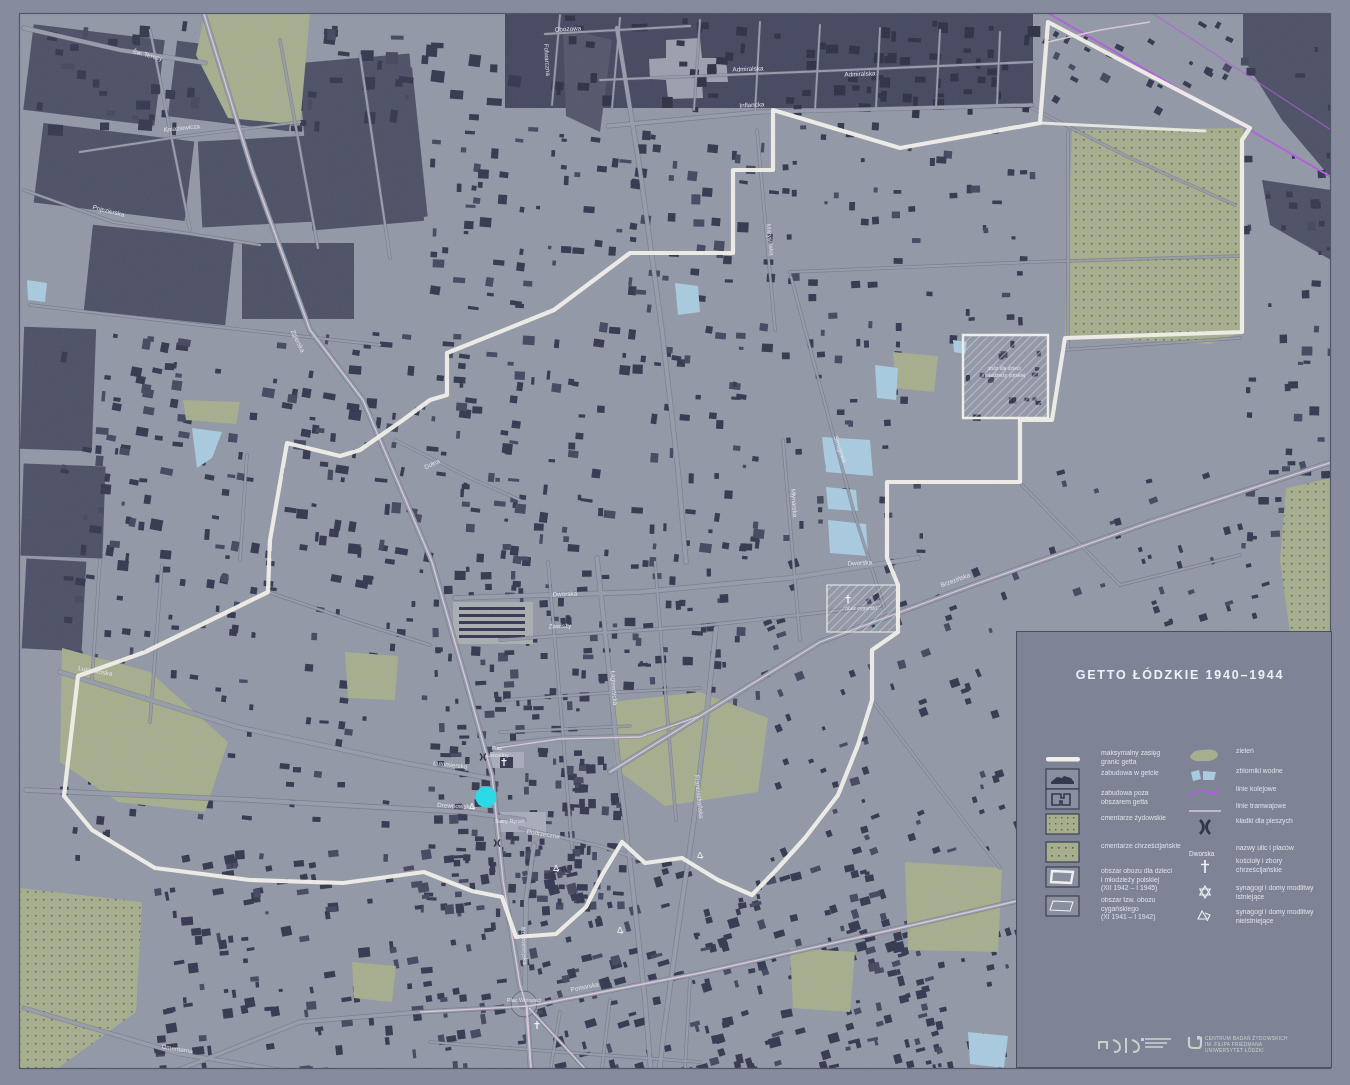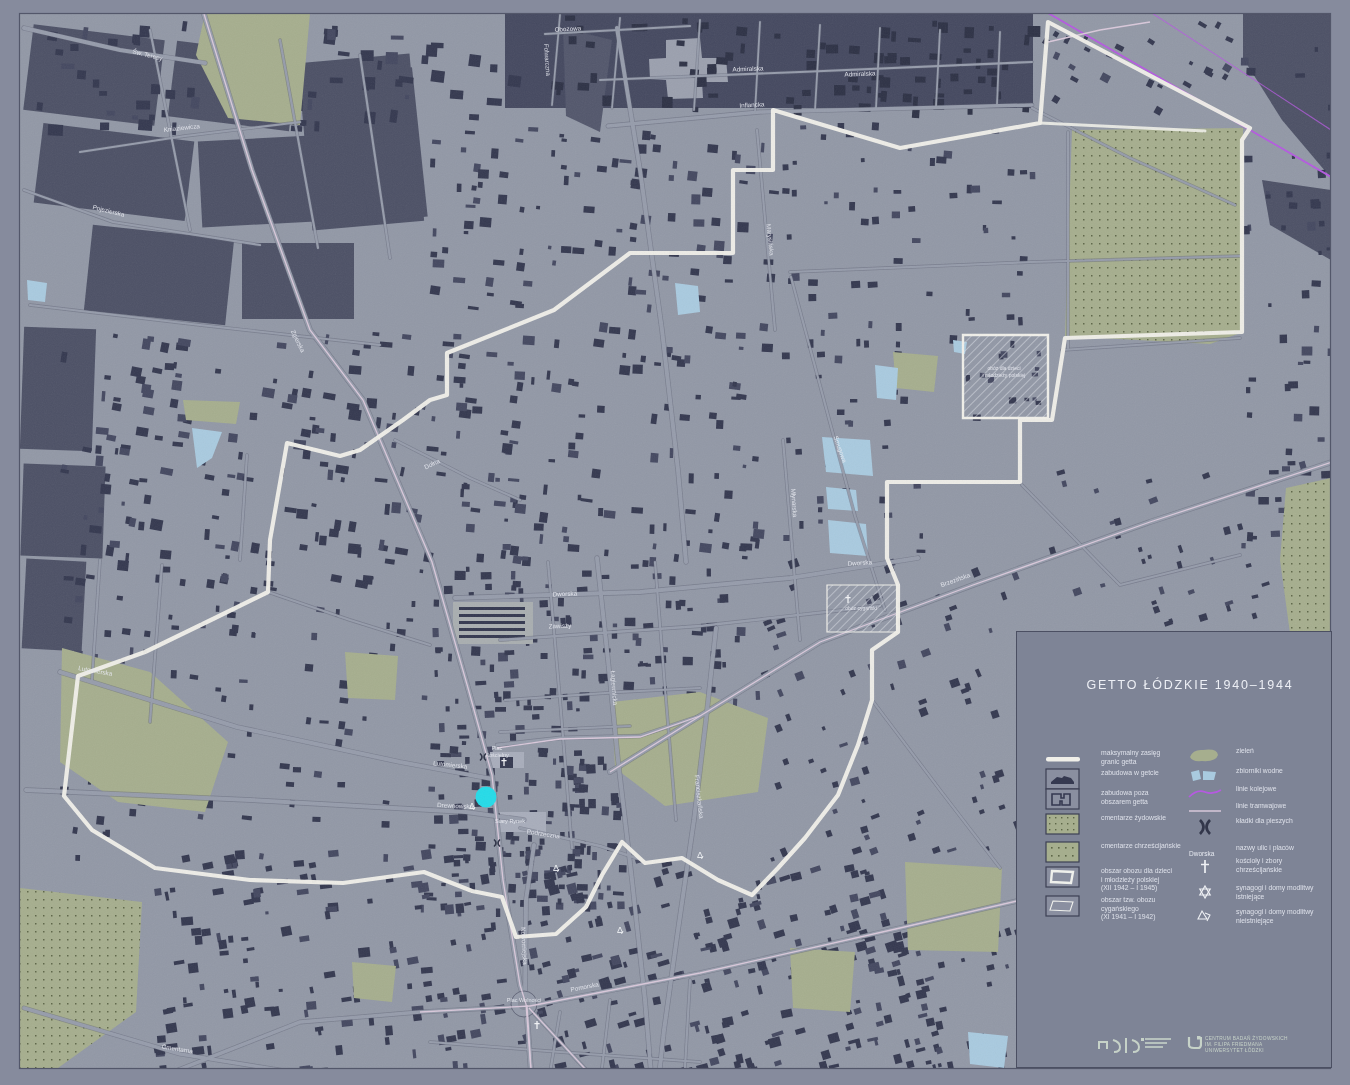--- a/index.html
+++ b/index.html
@@ -3,22 +3,22 @@
 <meta charset="utf-8">
 <style>
   html,body{margin:0;padding:0;}
   .stage{position:relative;width:1350px;height:1085px;background:#868b9d;overflow:hidden;
          font-family:"Liberation Sans",sans-serif;}
   .map-wrap{position:absolute;left:0;top:0;width:1350px;height:1085px;}
   svg text{font-family:"Liberation Sans","DejaVu Sans",sans-serif;}
   
   .legend{position:absolute;left:1016px;top:631px;width:316px;height:437px;
           background:#7e8496;border:1px solid #4b4f62;box-sizing:border-box;}
-  .legend h1{position:absolute;left:0;top:30px;width:100%;text-align:center;margin:16px;
-             font-size:12.5px;font-weight:normal;letter-spacing:1.8px;color:#edeff5;}
+  .legend h1{position:absolute;left:0;top:30px;width:100%;text-align:center;margin:6px;
+             font-size:12.5px;font-weight:bold;letter-spacing:1.8px;color:#edeff5;}
   .li{position:absolute;}
   .li .lbl{position:absolute;left:84px;top:1px;width:110px;color:#dde0e9;font-size:6.8px;line-height:8.5px;}
   .li.right .lbl{left:219px;width:94px;}
   .li .ic{position:absolute;left:28px;top:0;}
   .li.right .ic{left:170px;}
   .credits{position:absolute;left:0;top:398px;width:316px;height:36px;color:#c6d2c8;}
   .credits .c2txt{position:absolute;left:188px;top:6px;font-size:4.8px;line-height:6px;
                   letter-spacing:.3px;color:#c6d2c8;}
   .microbars{position:absolute;left:128px;top:8px;}
   .microbars div{height:1.5px;background:#c6d2c8;opacity:.8;margin-bottom:2.5px;}

